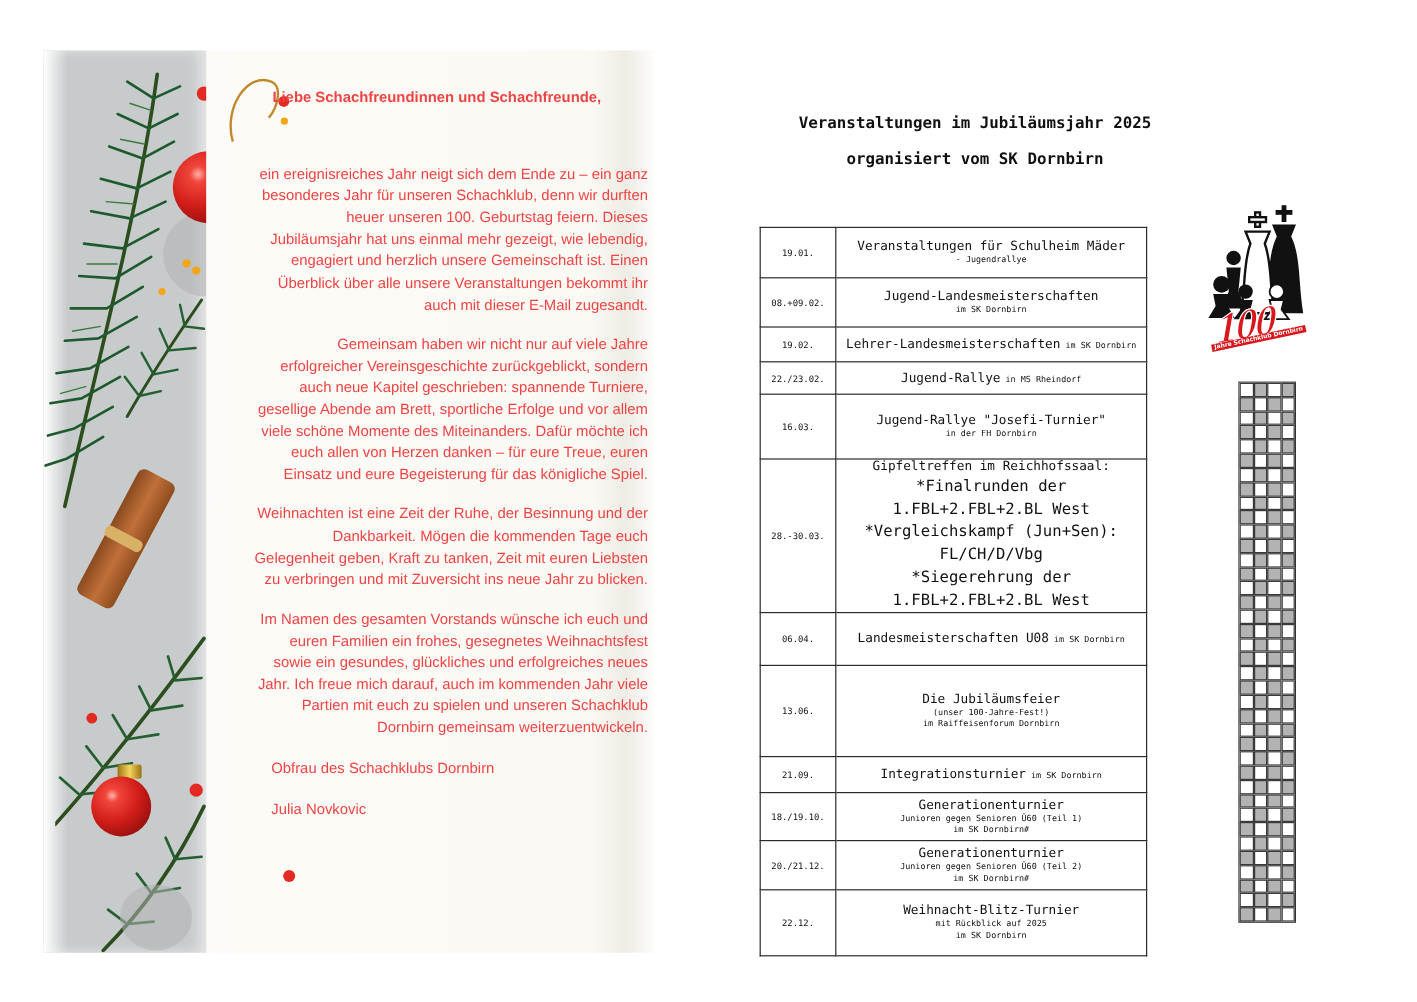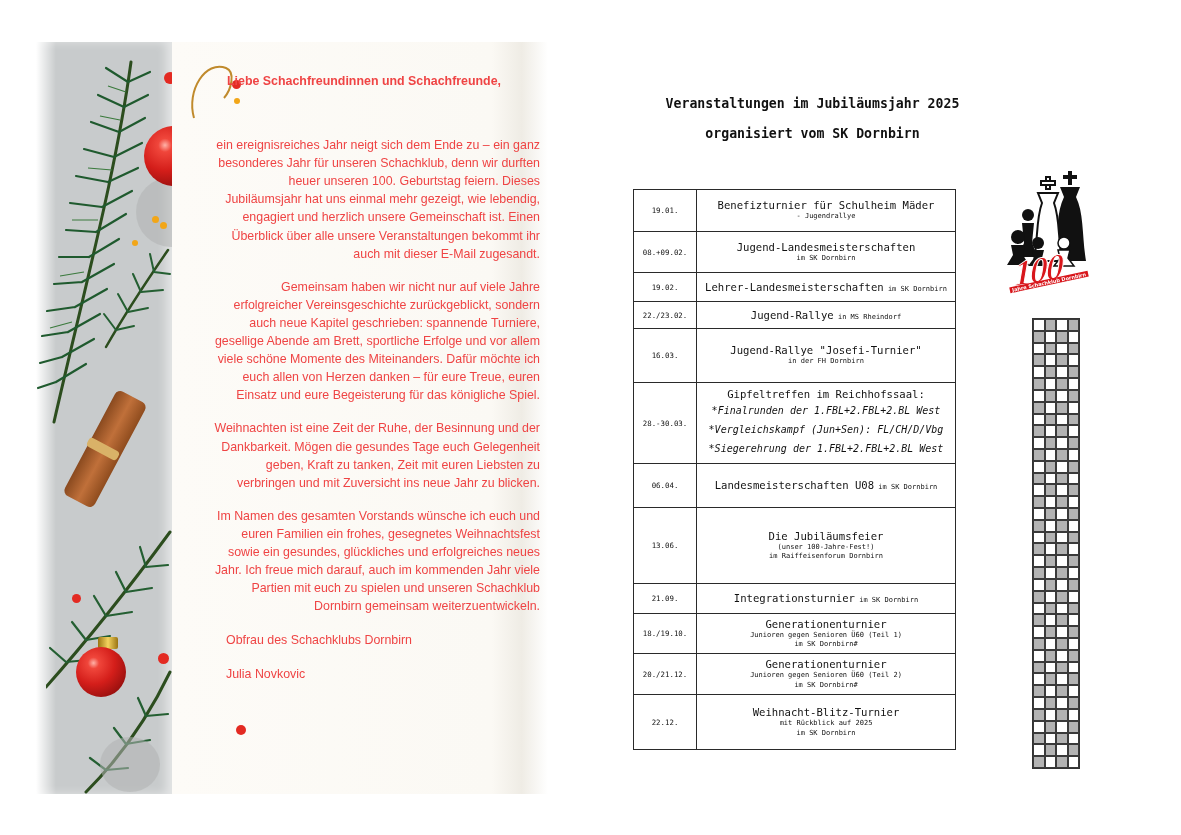--- a/index.html
+++ b/index.html
@@ -39,21 +39,21 @@
   .t2 { top:126px; }
 
   table.events { position:absolute; left:633px; top:189px; width:323px; border-collapse:collapse;
                  font-family:"DejaVu Sans Mono", monospace; color:#111; }
   table.events td { border:1.5px solid #2a2a2a; text-align:center; vertical-align:middle; padding:0; }
   td.date { width:62px; font-size:7.4px; }
   td.desc { font-size:7px; line-height:10px; }
   .ev-title { font-size:10.6px; line-height:13px; }
   .ev-inline { font-size:7px; }
   .ev-sub { display:block; font-size:7px; line-height:9.5px; }
-  .ev-bullet { display:block; font-size:10px; line-height:19px;font-style:italic; }
+  .ev-bullet { display:block; font-size:13px; line-height:19px; }
 
   
   .logo { position:absolute; left:996px; top:165px; width:100px; height:125px; }
   .logo-100 { position:absolute; left:18px; top:84px; font-family:"Liberation Serif", serif; font-weight:bold;
               font-style:italic; font-size:36px; color:#d8161b; letter-spacing:-2px;
               -webkit-text-stroke:1px #ffffff; transform:skewY(-10deg); }
   .logo-tag { position:absolute; left:13px; top:114px; width:80px; font-size:5px; color:#ffffff;
               background:#d8161b; transform:rotate(-12deg); text-align:center; font-weight:bold; white-space:nowrap; }
 
   
@@ -137,35 +137,35 @@
   <div class="dot" style="left:198px;top:56px;width:6px;height:6px;background:#f2a618"></div>
   <div class="dot" style="left:200px;top:683px;width:10px;height:10px;background:#e32a22"></div>
   <svg class="branch" style="left:150px;top:18px" width="50" height="70" viewBox="0 0 50 70">
     <path d="M8 58 C0 30 20 0 40 8 C50 12 45 30 38 38" fill="none" stroke="#c08a2c" stroke-width="2"></path>
   </svg>
 
   <div class="letter-text">
     <div class="greeting">Liebe Schachfreundinnen und Schachfreunde,</div>
     <p class="para">ein ereignisreiches Jahr neigt sich dem Ende zu – ein ganz besonderes Jahr für unseren Schachklub, denn wir durften heuer unseren 100. Geburtstag feiern. Dieses Jubiläumsjahr hat uns einmal mehr gezeigt, wie lebendig, engagiert und herzlich unsere Gemeinschaft ist. Einen Überblick über alle unsere Veranstaltungen bekommt ihr auch mit dieser E-Mail zugesandt.</p>
     <p class="para">Gemeinsam haben wir nicht nur auf viele Jahre erfolgreicher Vereinsgeschichte zurückgeblickt, sondern auch neue Kapitel geschrieben: spannende Turniere, gesellige Abende am Brett, sportliche Erfolge und vor allem viele schöne Momente des Miteinanders. Dafür möchte ich euch allen von Herzen danken – für eure Treue, euren Einsatz und eure Begeisterung für das königliche Spiel.</p>
-    <p class="para">Weihnachten ist eine Zeit der Ruhe, der Besinnung und der Dankbarkeit. Mögen die gesundes Tage euch Gelegenheit geben, Kraft zu tanken, Zeit mit euren Liebsten zu verbringen und mit Zuversicht ins neue Jahr zu blicken.</p>
+    <p class="para">Weihnachten ist eine Zeit der Ruhe, der Besinnung und der Dankbarkeit. Mögen die kommenden Tage euch Gelegenheit geben, Kraft zu tanken, Zeit mit euren Liebsten zu verbringen und mit Zuversicht ins neue Jahr zu blicken.</p>
     <p class="para">Im Namen des gesamten Vorstands wünsche ich euch und euren Familien ein frohes, gesegnetes Weihnachtsfest sowie ein gesundes, glückliches und erfolgreiches neues Jahr. Ich freue mich darauf, auch im kommenden Jahr viele Partien mit euch zu spielen und unseren Schachklub Dornbirn gemeinsam weiterzuentwickeln.</p>
     <p class="sig">Obfrau des Schachklubs Dornbirn</p>
     <p class="sig">Julia Novkovic</p>
   </div>
 </div>
 
 <div class="sched-title t1">Veranstaltungen im Jubiläumsjahr 2025</div>
 <div class="sched-title t2">organisiert vom SK Dornbirn</div>
 
 <table class="events">
   <tbody id="events-body">
       <tr style="height: 42px;">
         <td class="date">19.01.</td>
-        <td class="desc"><span class="ev-title">Benefizturnier für Schulheim Mäder</span><span class="ev-sub">- Jugendrallye</span></td>
+        <td class="desc"><span class="ev-title">Veranstaltungen für Schulheim Mäder</span><span class="ev-sub">- Jugendrallye</span></td>
       </tr>
       <tr style="height: 41px;">
         <td class="date">08.+09.02.</td>
         <td class="desc"><span class="ev-title">Jugend-Landesmeisterschaften</span><span class="ev-sub">im SK Dornbirn</span></td>
       </tr>
       <tr style="height: 29px;">
         <td class="date">19.02.</td>
         <td class="desc"><span class="ev-title">Lehrer-Landesmeisterschaften</span> <span class="ev-inline">im SK Dornbirn</span></td>
       </tr>
       <tr style="height: 27px;">

